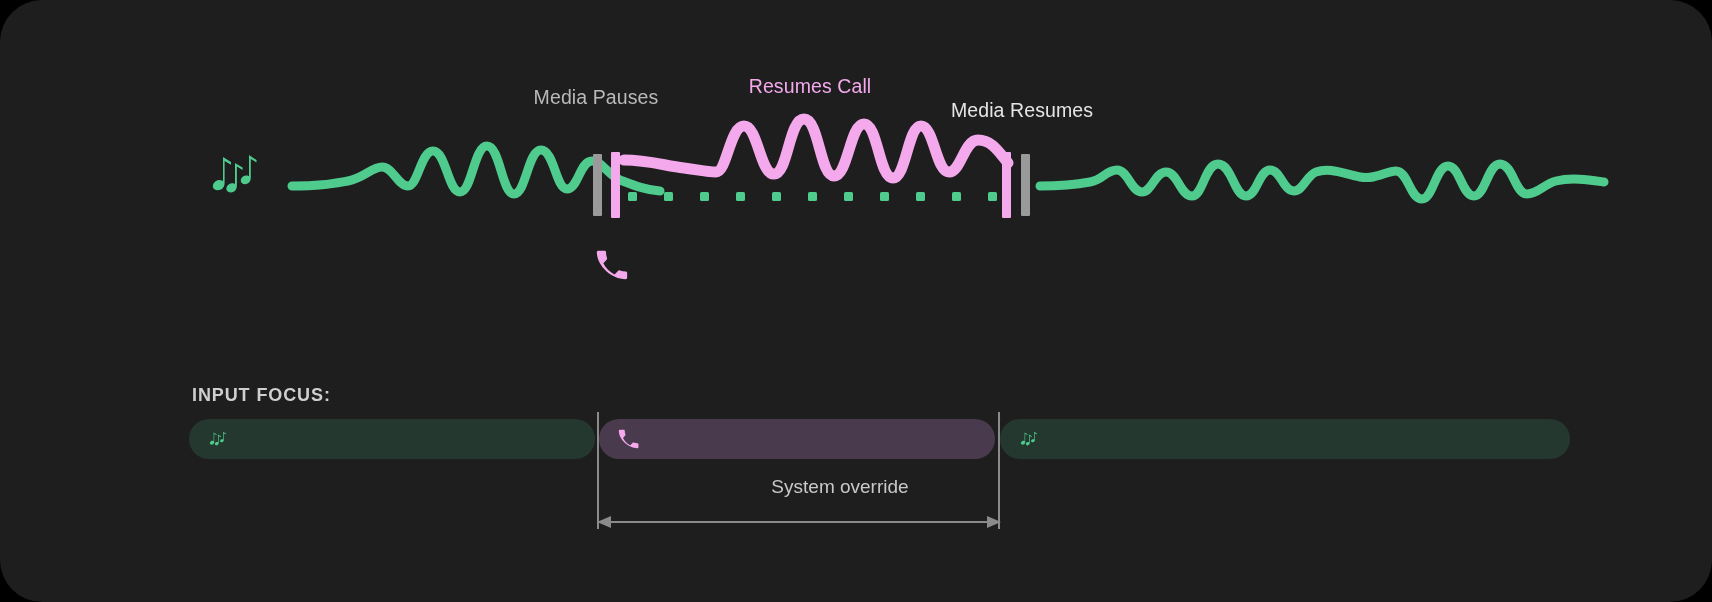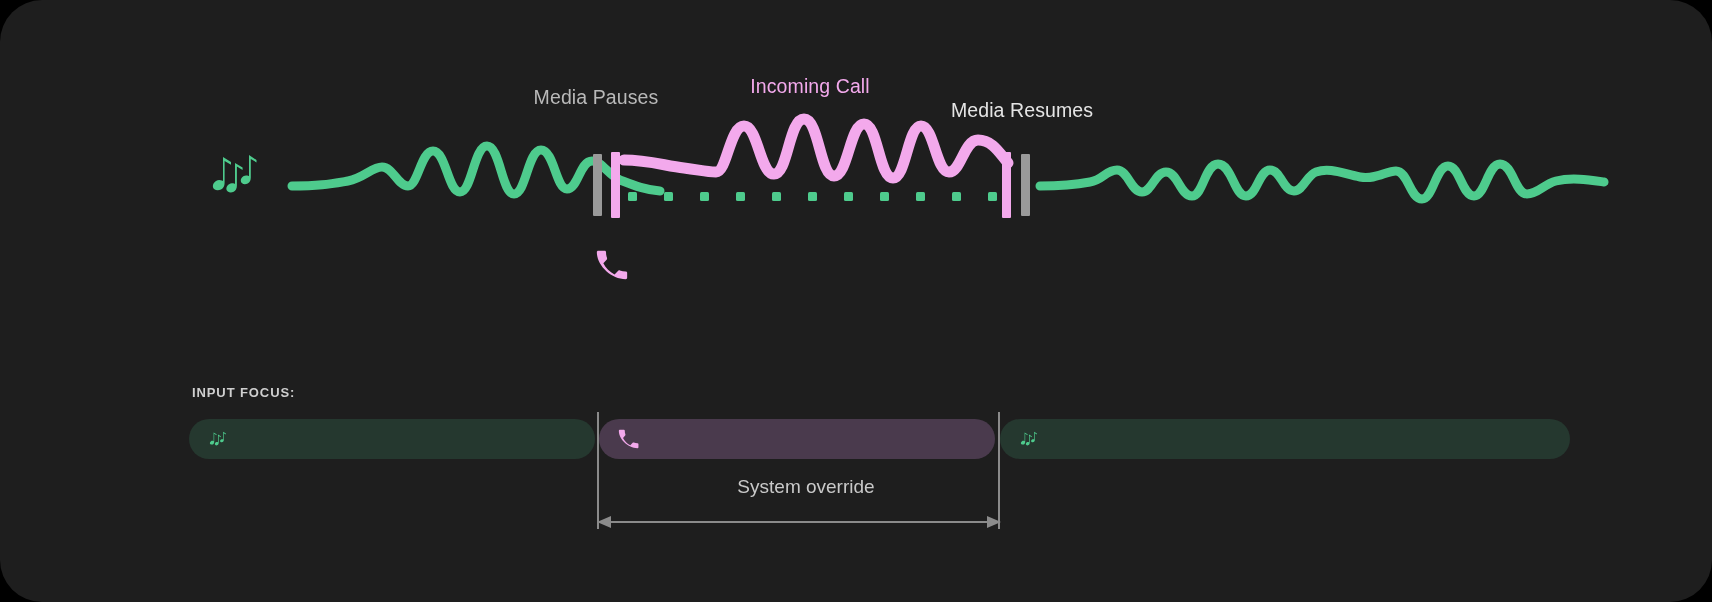--- a/index.html
+++ b/index.html
@@ -61,21 +61,21 @@
     left: 0;
     top: 366px;
     width: 1712px;
     height: 236px;
   }
 
   #focus-title {
     position: absolute;
     left: 192px;
     top: 19px;
-    font-size: 13px;
+    font-size: 18px;
     font-weight: 700;
     letter-spacing: 0.9px;
     color: #cfcfcf;
   }
 
   .focus-bar {
     position: absolute;
     top: 53px;
     height: 40px;
     border-radius: 20px;
@@ -99,21 +99,21 @@
     top: 46px;
     width: 2px;
     height: 117px;
     background: #8b8b8b;
   }
   #guide-left  { left: 597px; }
   #guide-right { left: 998px; }
 
   #override-label {
     position: absolute;
-    left: 806px;
+    left: 840px;
     top: 110px;
     transform: translateX(-50%);
     font-size: 19px;
     color: #c9c9c9;
     white-space: nowrap;
   }
 
   #arrow-svg {
     position: absolute;
     left: 595px;
@@ -124,21 +124,21 @@
 </style>
 </head>
 <body>
 
 <div id="card">
 
   <div id="stage">
 
     <div class="stage-label lbl-pause">Media Pauses</div>
 
-    <div class="stage-label lbl-call">Incoming Call</div>
+    <div class="stage-label lbl-call">Resumes Call</div>
 
     <div class="stage-label lbl-resume">Media Resumes</div>
 
     <svg id="wave-svg" viewBox="0 0 1712 330">
 
       <path fill="none" stroke="#4ecb8d" stroke-width="9" stroke-linecap="round" stroke-linejoin="round" d="M 292,186 C 320,186 330,184 348,181
                C 364,178 372,167 382,167 C 393,167 398,186 408,186
                C 418,186 421,151 433,151 C 446,151 448,192 460,192
                C 472,192 474,146 487,146 C 500,146 502,194 514,194
                C 526,194 528,150 541,150 C 554,150 556,189 567,189

